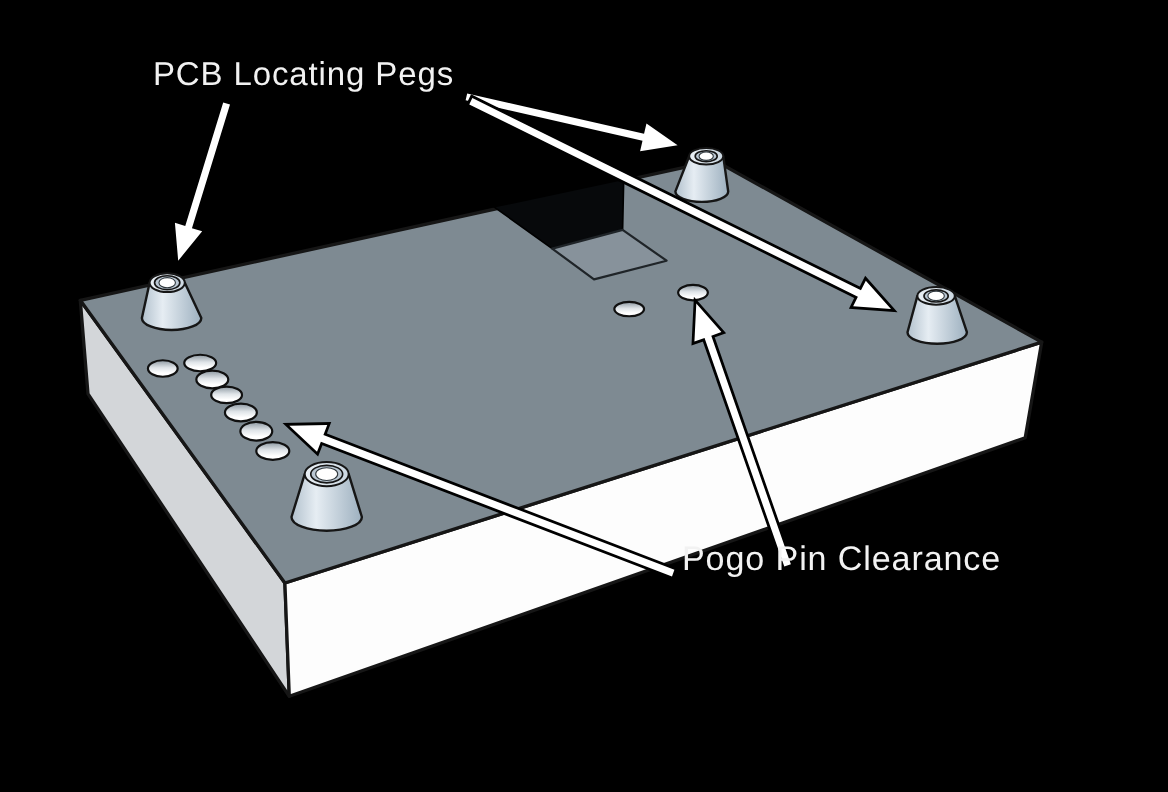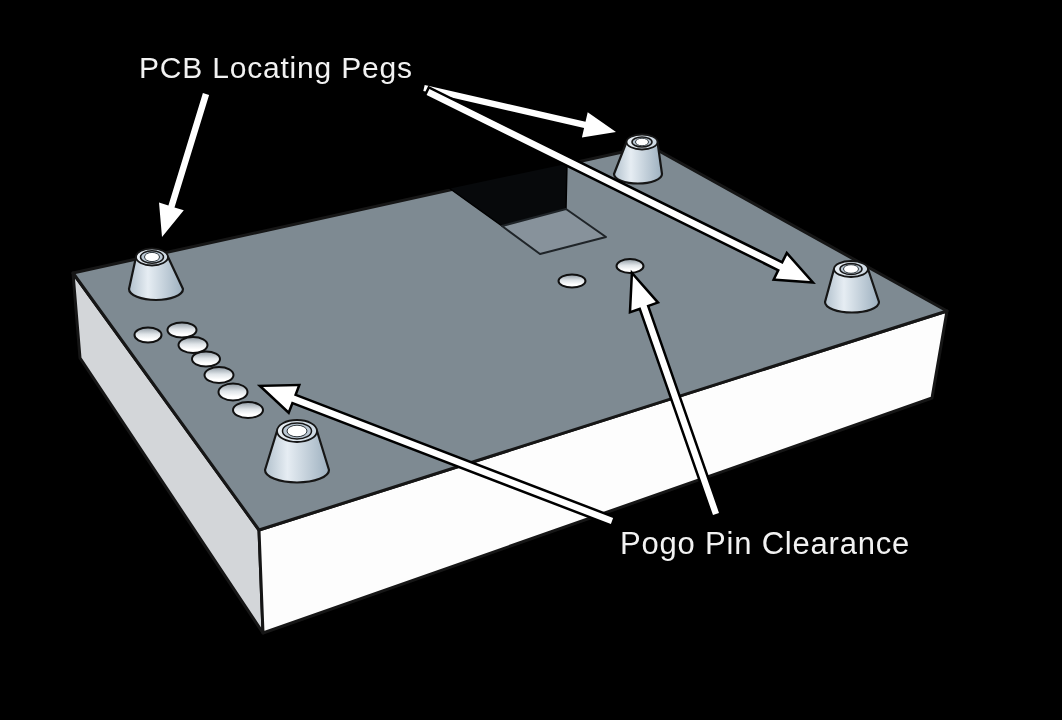--- a/index.html
+++ b/index.html
@@ -2,21 +2,21 @@
 <html><head>
 <meta charset="utf-8">
 <style>
   html,body{margin:0;padding:0;background:#000;}
   .stage{position:relative;width:1062px;height:720px;background:#000;overflow:hidden;
          font-family:"Liberation Sans", sans-serif;}
   .stage svg{position:absolute;left:0;top:0;}
   .callout-label{position:absolute;color:#f2f2f2;font-size:30px;font-weight:400;
                  letter-spacing:0.8px;line-height:1;white-space:nowrap;}
   #label-pcb{left:139px;top:53px;}
-  #label-pogo{left:620px;top:528px;font-size:31px;}
+  #label-pogo{left:620px;top:492px;font-size:31px;}
 </style>
 </head>
 <body>
 
 <div class="stage">
   <svg id="fig" width="1062" height="720" viewBox="0 0 1062 720" xmlns="http://www.w3.org/2000/svg">
       <defs>
         <linearGradient id="gradPegBody" x1="0" y1="0" x2="1" y2="0">
           <stop offset="0" stop-color="#b2c1cd"></stop>
           <stop offset="0.35" stop-color="#e6edf3"></stop>

